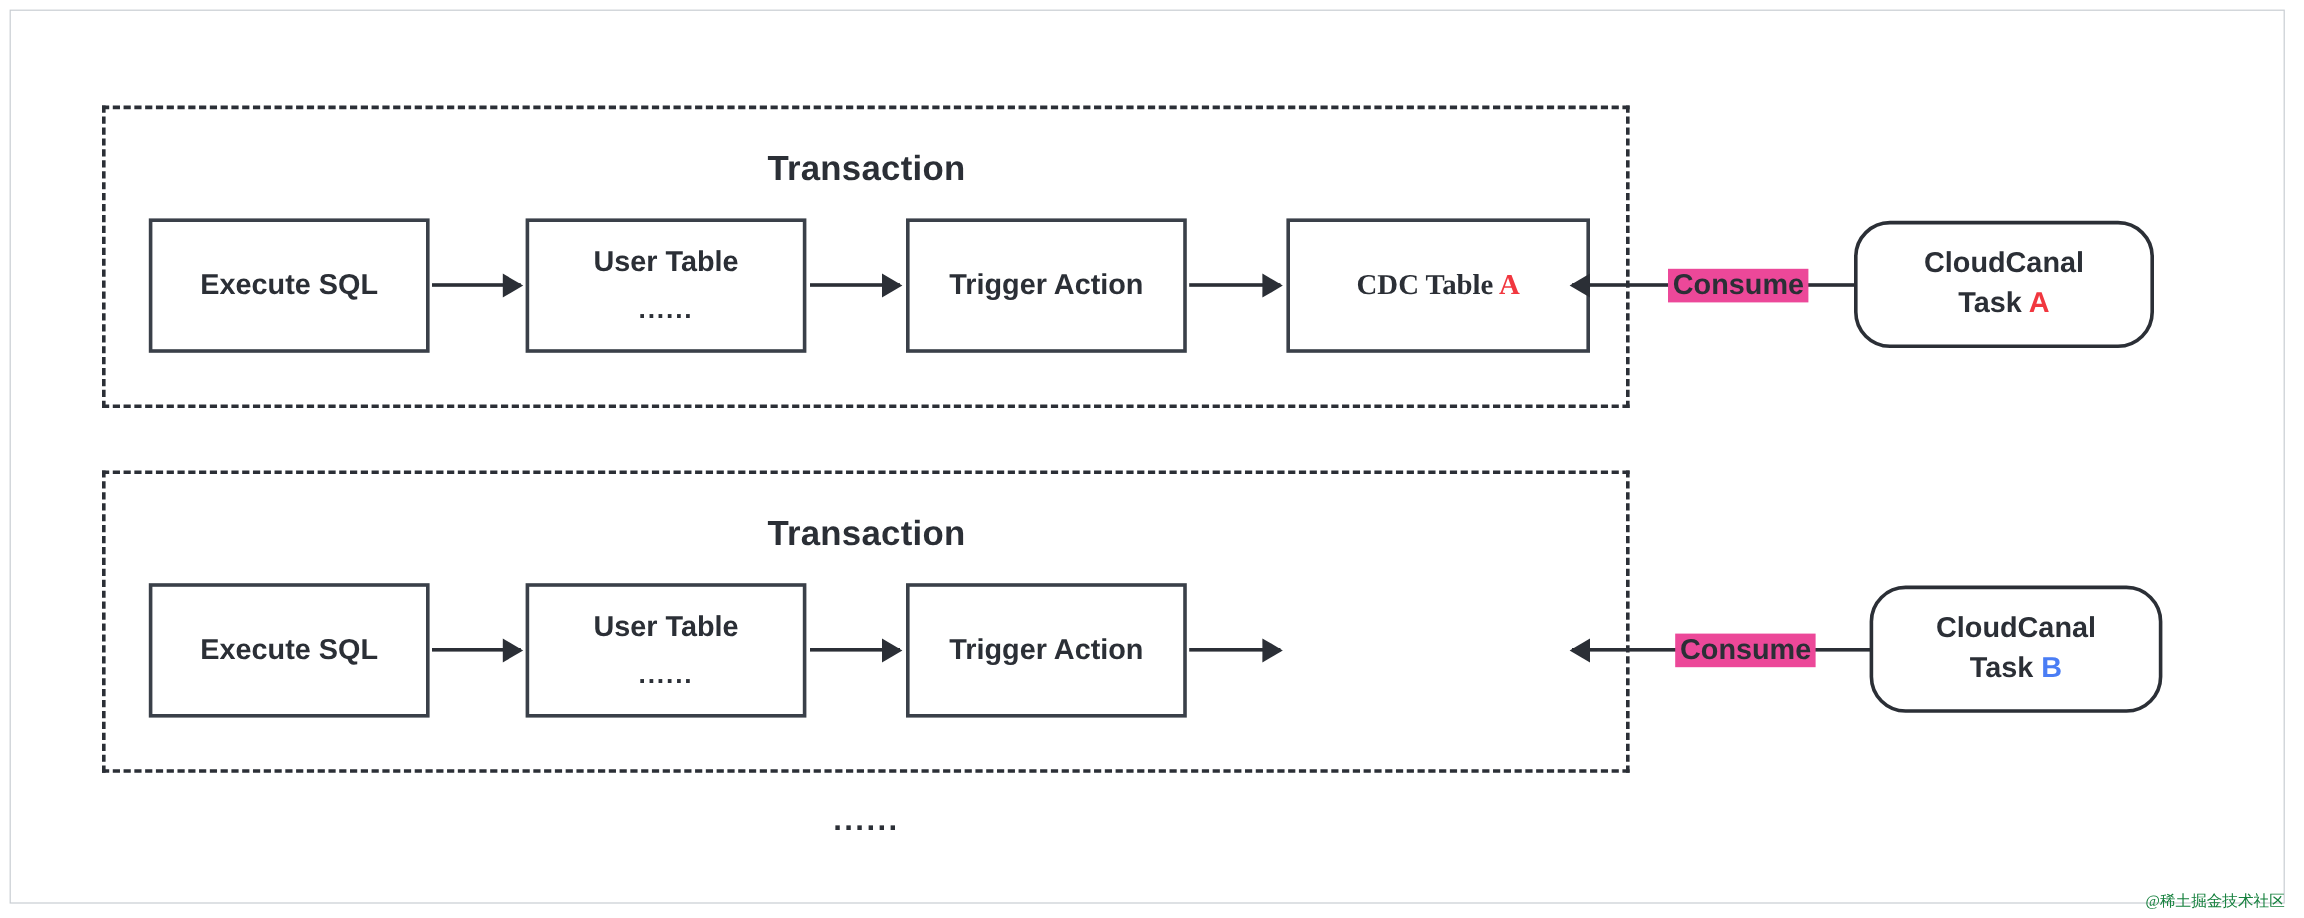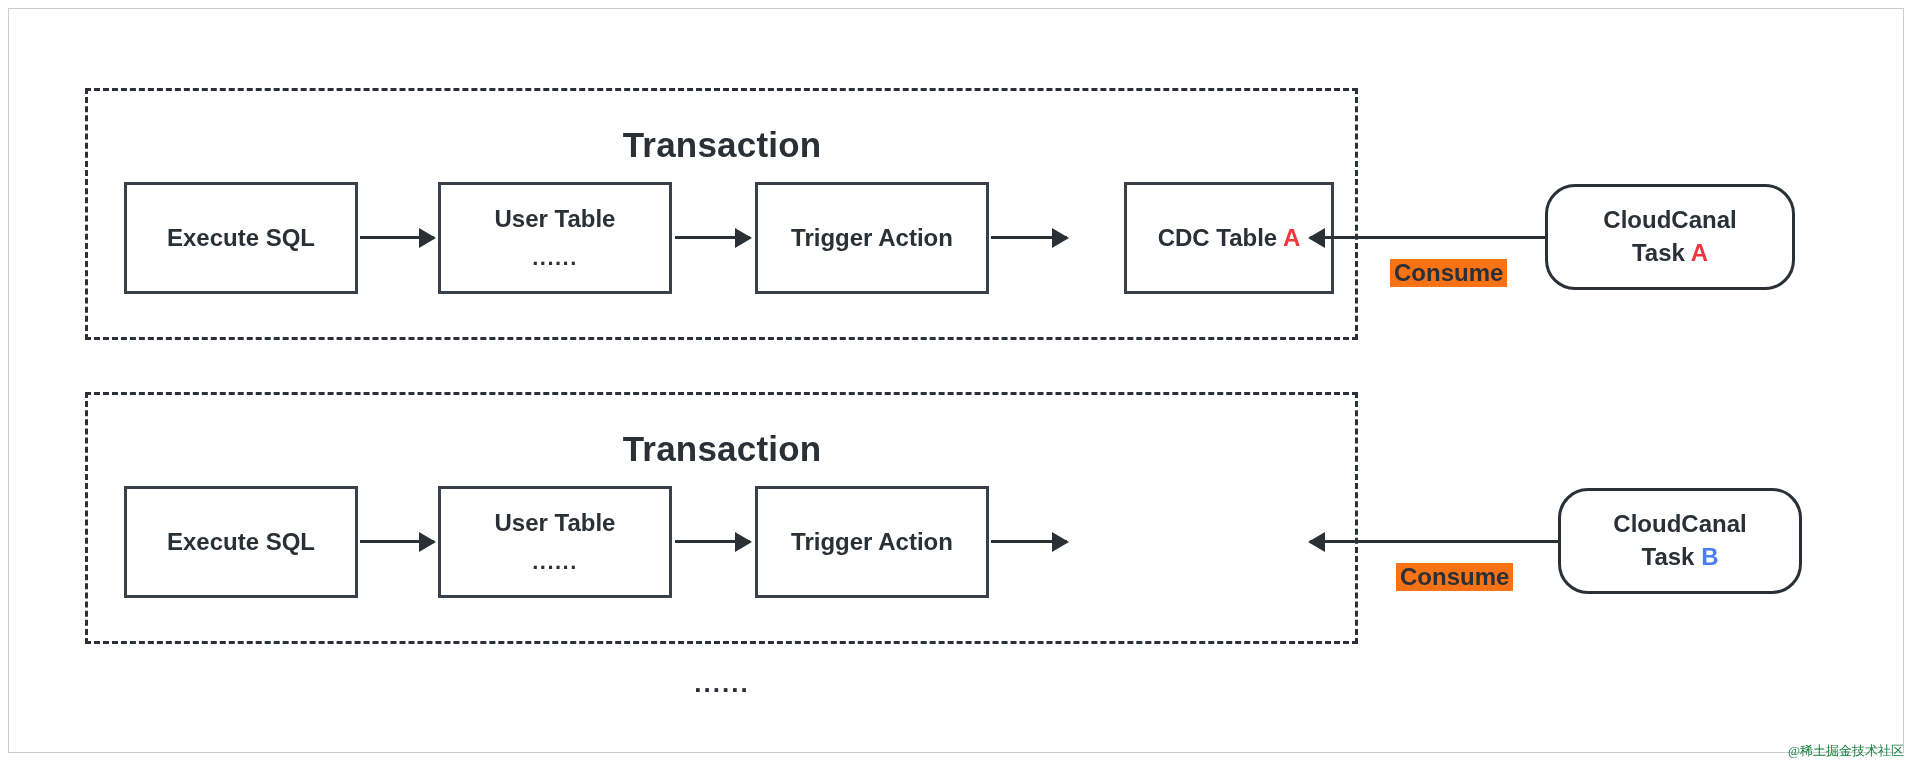--- a/index.html
+++ b/index.html
@@ -30,21 +30,21 @@
   }
   
   .txn-box {
     position: absolute;
     border: 3px dashed #2b2f36;
     box-sizing: border-box;
     background: transparent;
   }
   .txn-title {
     position: absolute;
-    font-size: 35px;
+    font-size: 29px;
     font-weight: bold;
     color: #2b2f36;
     letter-spacing: 0.2px;
     white-space: nowrap;
     transform: translateX(-50%);
   }
   
   .node {
     position: absolute;
     border: 3px solid #3a4049;
@@ -107,23 +107,22 @@
     left: -2px;
     border-left: none;
     border-right: 17px solid #2b2f36;
   }
   .consume-label {
     position: absolute;
     font-size: 24px;
     font-weight: bold;
     color: #2b2f36;
     white-space: nowrap;
-    background: #f97316;
+    background: #ec4899;
     padding: 0 4px;
-    margin-top: 35px;
   }
   .ellipsis-bottom {
     position: absolute;
     font-size: 26px;
     font-weight: bold;
     letter-spacing: 2px;
     color: #2b2f36;
     transform: translateX(-50%);
   }
   .watermark {
@@ -164,21 +163,21 @@
   </div>
 
   <div class="arrow" style="left:675px; top:236px; width:75px;"></div>
 
   <div class="node" style="left:755px; top:182px; width:234px; height:112px;">
     <span>Trigger Action</span>
   </div>
 
   <div class="arrow" style="left:991px; top:236px; width:76px;"></div>
 
-  <div class="node" style="left:1124px; top:182px; width:210px; height:112px;">
+  <div class="node" style="left:1072px; top:182px; width:253px; height:112px;font-family:Liberation Serif, serif;">
     <span>
       <span>CDC Table</span>
       <span class="tag-a">A</span>
     </span>
   </div>
 
   <div class="arrow left-head" style="left:1310px; top:236px; width:258px;"></div>
   <div class="consume-label" style="left:1390px; top:224px;">Consume</div>
 
   <div class="pill" style="left:1545px; top:184px; width:250px; height:106px;">

